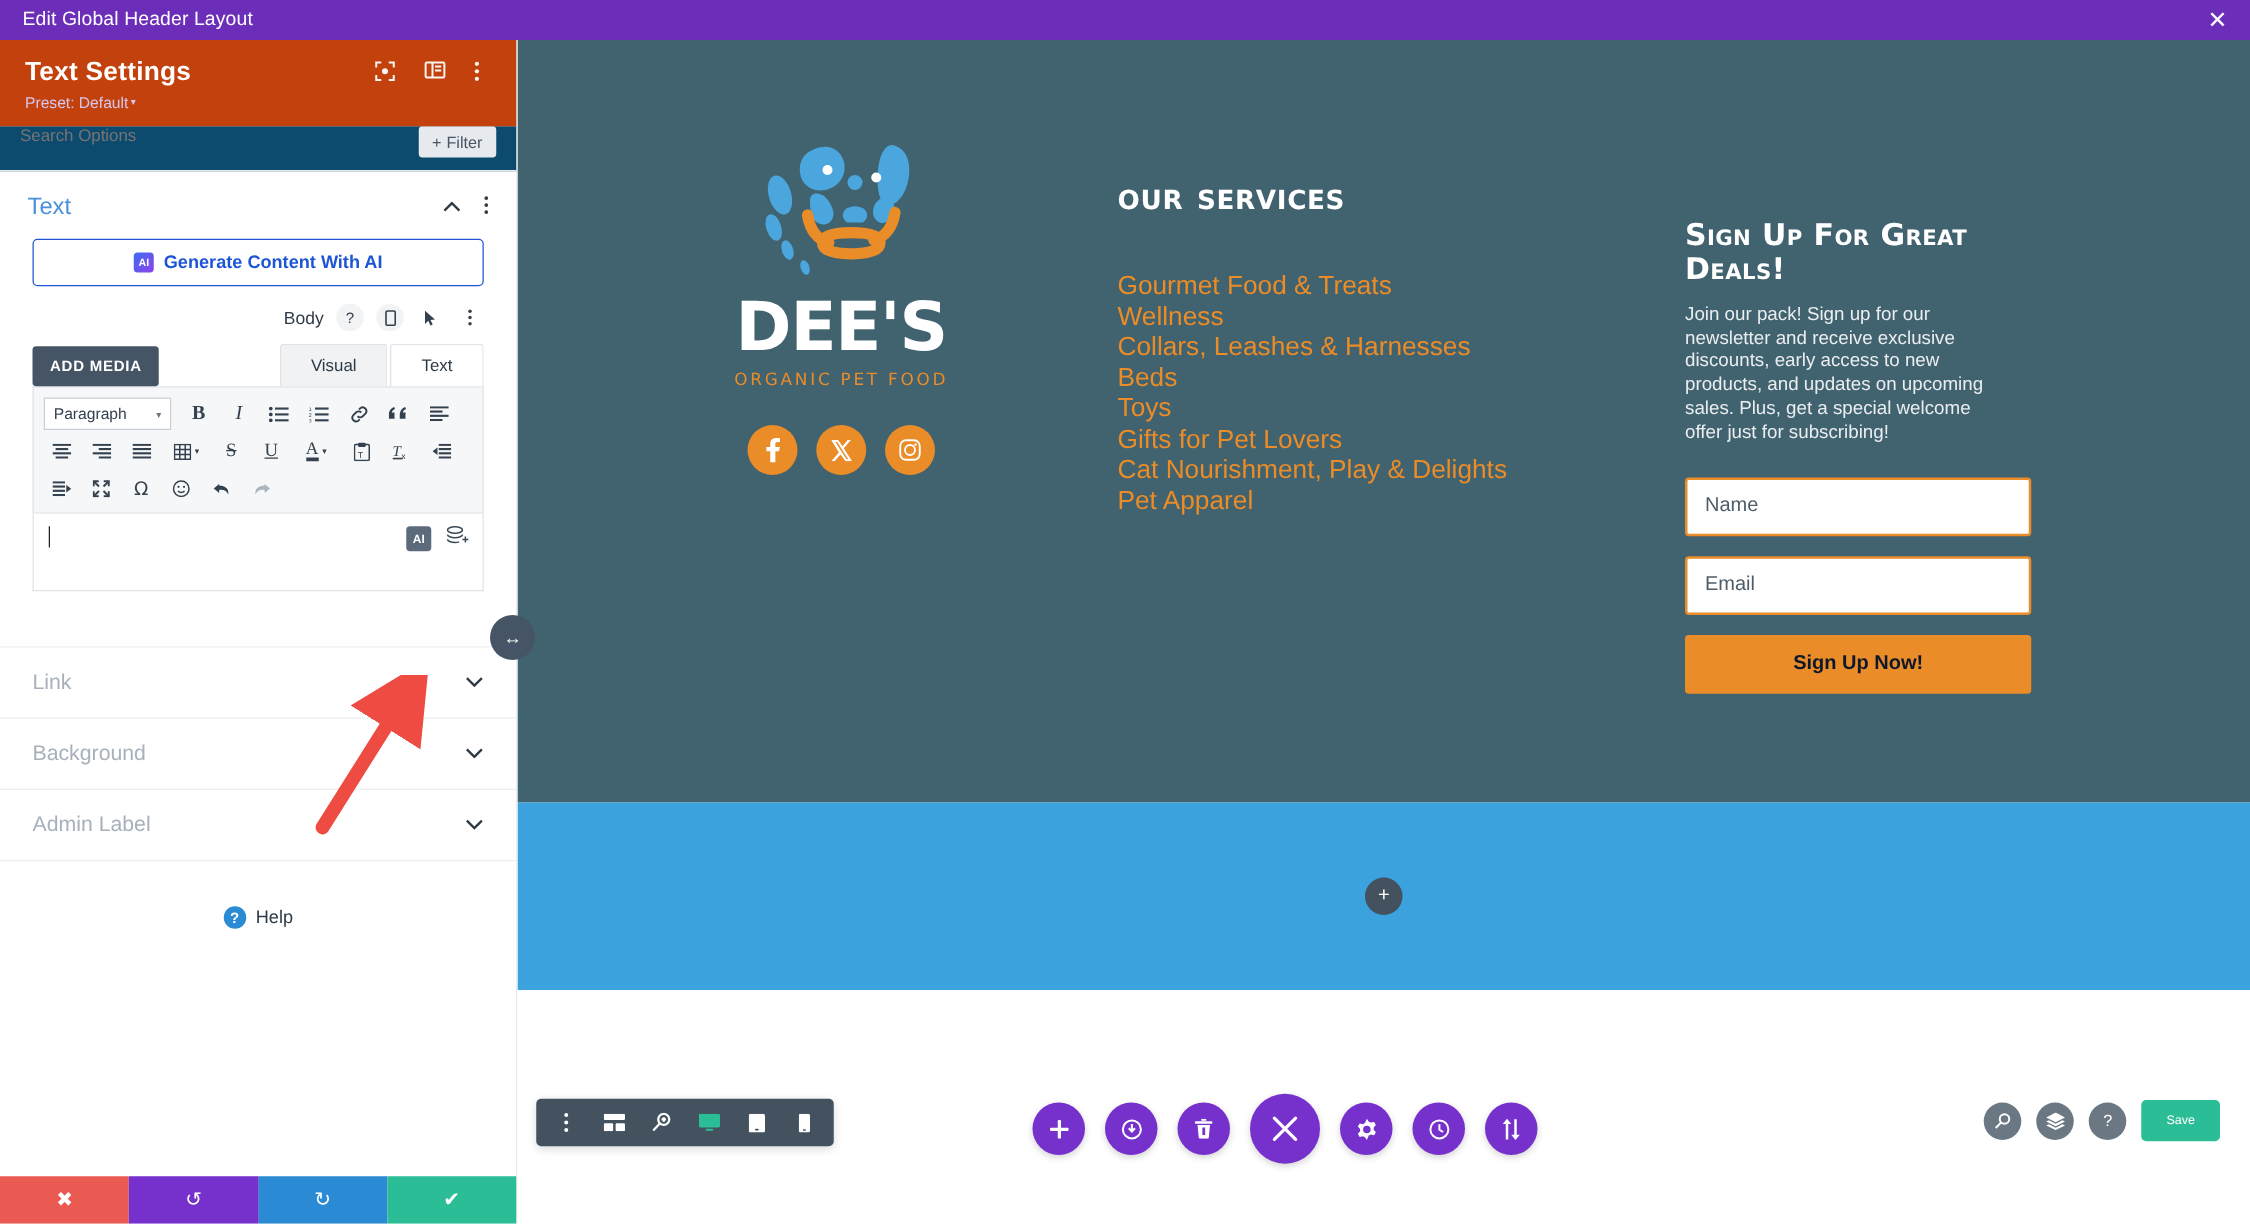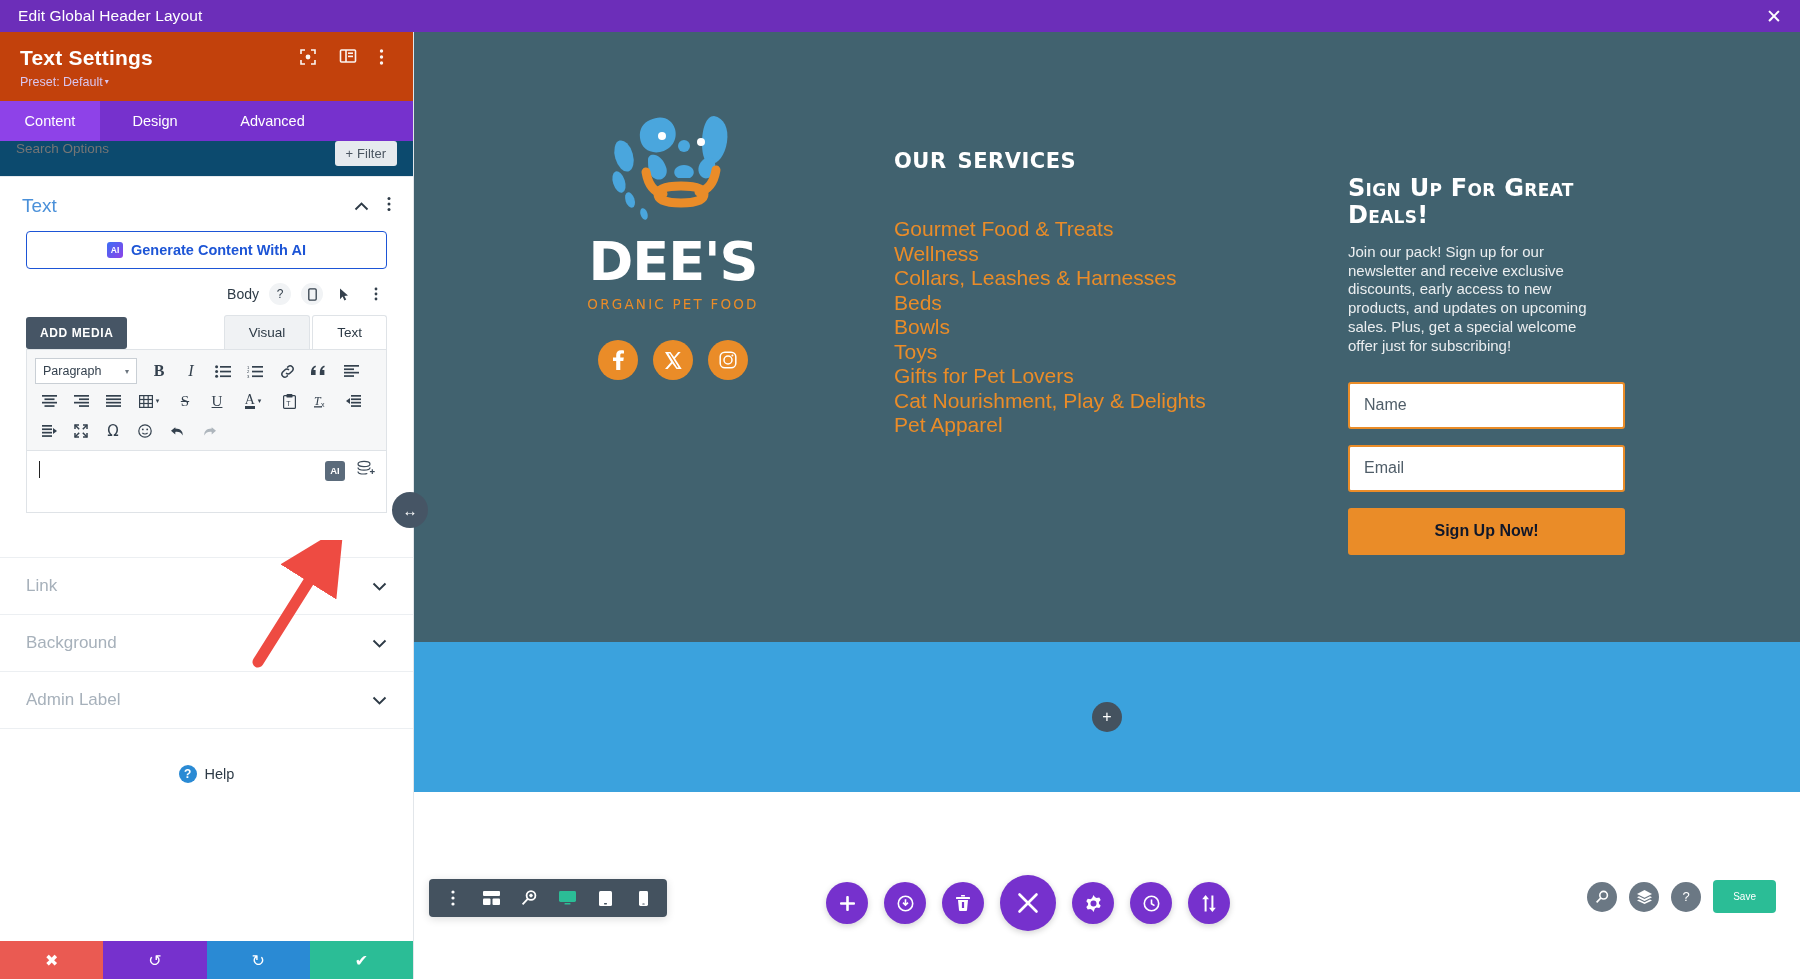--- a/index.html
+++ b/index.html
@@ -321,25 +321,20 @@
         <span class="hicon">
           <svg width="5" height="18" viewBox="0 0 5 18" fill="#fff">
             <circle cx="2.5" cy="3" r="1.7"></circle>
               <circle cx="2.5" cy="9" r="1.7"></circle>
               <circle cx="2.5" cy="15" r="1.7"></circle>
           </svg>
         </span>
       </div>
     </div>
 
-    <div class="tabs">
-      <div class="tab active">Content</div>
-      <div class="tab">Design</div>
-      <div class="tab">Advanced</div>
-    </div>
 
     <div class="searchbar">
       <input class="search-input" placeholder="Search Options" style="">
       <button class="filter-btn">
         <span class="plus">+</span><span>Filter</span>
       </button>
     </div>
 
     <div class="panel-body">
 
@@ -673,21 +668,20 @@
         </div>
       </div>
 
       <div class="hero-col-services">
         <div class="services-title">Our Services</div>
         <ul class="services-list">
           <li>Gourmet Food &amp; Treats</li>
           <li>Wellness</li>
           <li>Collars, Leashes &amp; Harnesses</li>
           <li>Beds</li>
-          <li>Bowls</li>
           <li>Toys</li>
           <li>Gifts for Pet Lovers</li>
           <li>Cat Nourishment, Play &amp; Delights</li>
           <li>Pet Apparel</li>
         </ul>
       </div>
 
       <div class="hero-col-signup">
         <div class="signup-title">Sign Up For Great Deals!</div>
         <div class="signup-copy">Join our pack! Sign up for our newsletter and receive exclusive discounts, early access to new products, and updates on upcoming sales. Plus, get a special welcome offer just for subscribing!</div>

